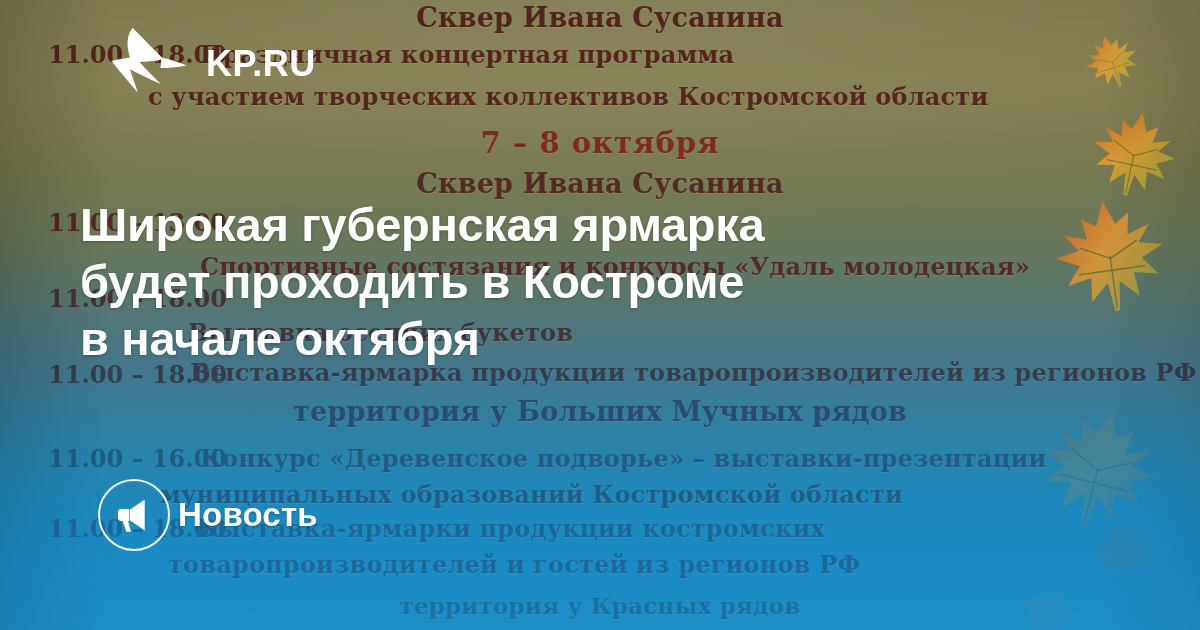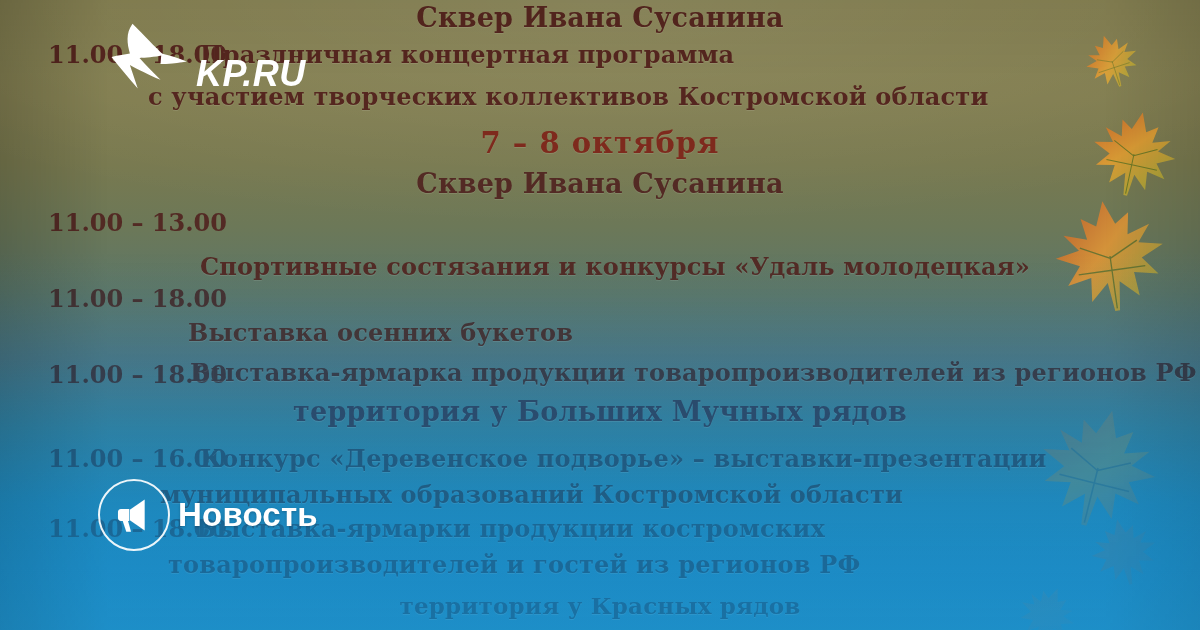--- a/index.html
+++ b/index.html
@@ -118,23 +118,23 @@
       rgba(22,136,192,0.30) 86%,
       rgba(24,140,198,0.34) 100%);
   }
 
   
   .logo {
     position: absolute;
     left: 112px;
     top: 30px;
     display: flex;
-    align-items: flex-end;
+    align-items: center;
+    gap: 10px;
     height: 62px;
-    font-style: italic;
   }
   .logo-bird {
     width: 92px;
     height: 70px;
     margin-left: -8px;
   }
   .logo-bird svg { display: block; width: 100%; height: 100%; }
   .logo-text {
     color: #ffffff;
     font-family: "Liberation Sans", sans-serif;
@@ -319,20 +319,25 @@
   <div class="logo">
     <div class="logo-bird">
       <svg viewBox="0 0 100 80" aria-hidden="true">
         <path fill="#ffffff" d="M30 2 C44 16 55 28 66 38 C54 40 45 41 38 41 C46 50 54 58 62 66 C48 60 36 54 27 49 C30 58 33 67 36 76 C24 62 14 50 6 40 C14 38 21 37 27 36 C24 25 22 13 30 2 Z"></path>
         <path fill="#ffffff" d="M63 36 C72 38 82 41 92 45 C80 47 70 48 62 48 Z"></path>
       </svg>
     </div>
     <div class="logo-text">KP.RU</div>
   </div>
 
+  <div class="headline">
+    <span class="hl-line">Широкая губернская ярмарка</span>
+    <span class="hl-line">будет проходить в Костроме</span>
+    <span class="hl-line">в начале октября</span>
+  </div>
 
   <div class="badge">
     <div class="badge-circle">
       <div>
         <svg viewBox="0 0 32 32" aria-hidden="true">
           <path fill="#ffffff" d="M25 3 L25 29 L12.5 20.5 L12.5 11.5 Z"></path>
           <path fill="#ffffff" d="M5 11 L12 11 L12 21 L5 21 C3.6 21 2.5 19.9 2.5 18.5 L2.5 13.5 C2.5 12.1 3.6 11 5 11 Z"></path>
           <path fill="#ffffff" d="M6.5 21 L11 21 L13.5 30 L9.5 30 Z"></path>
         </svg>
       </div>

